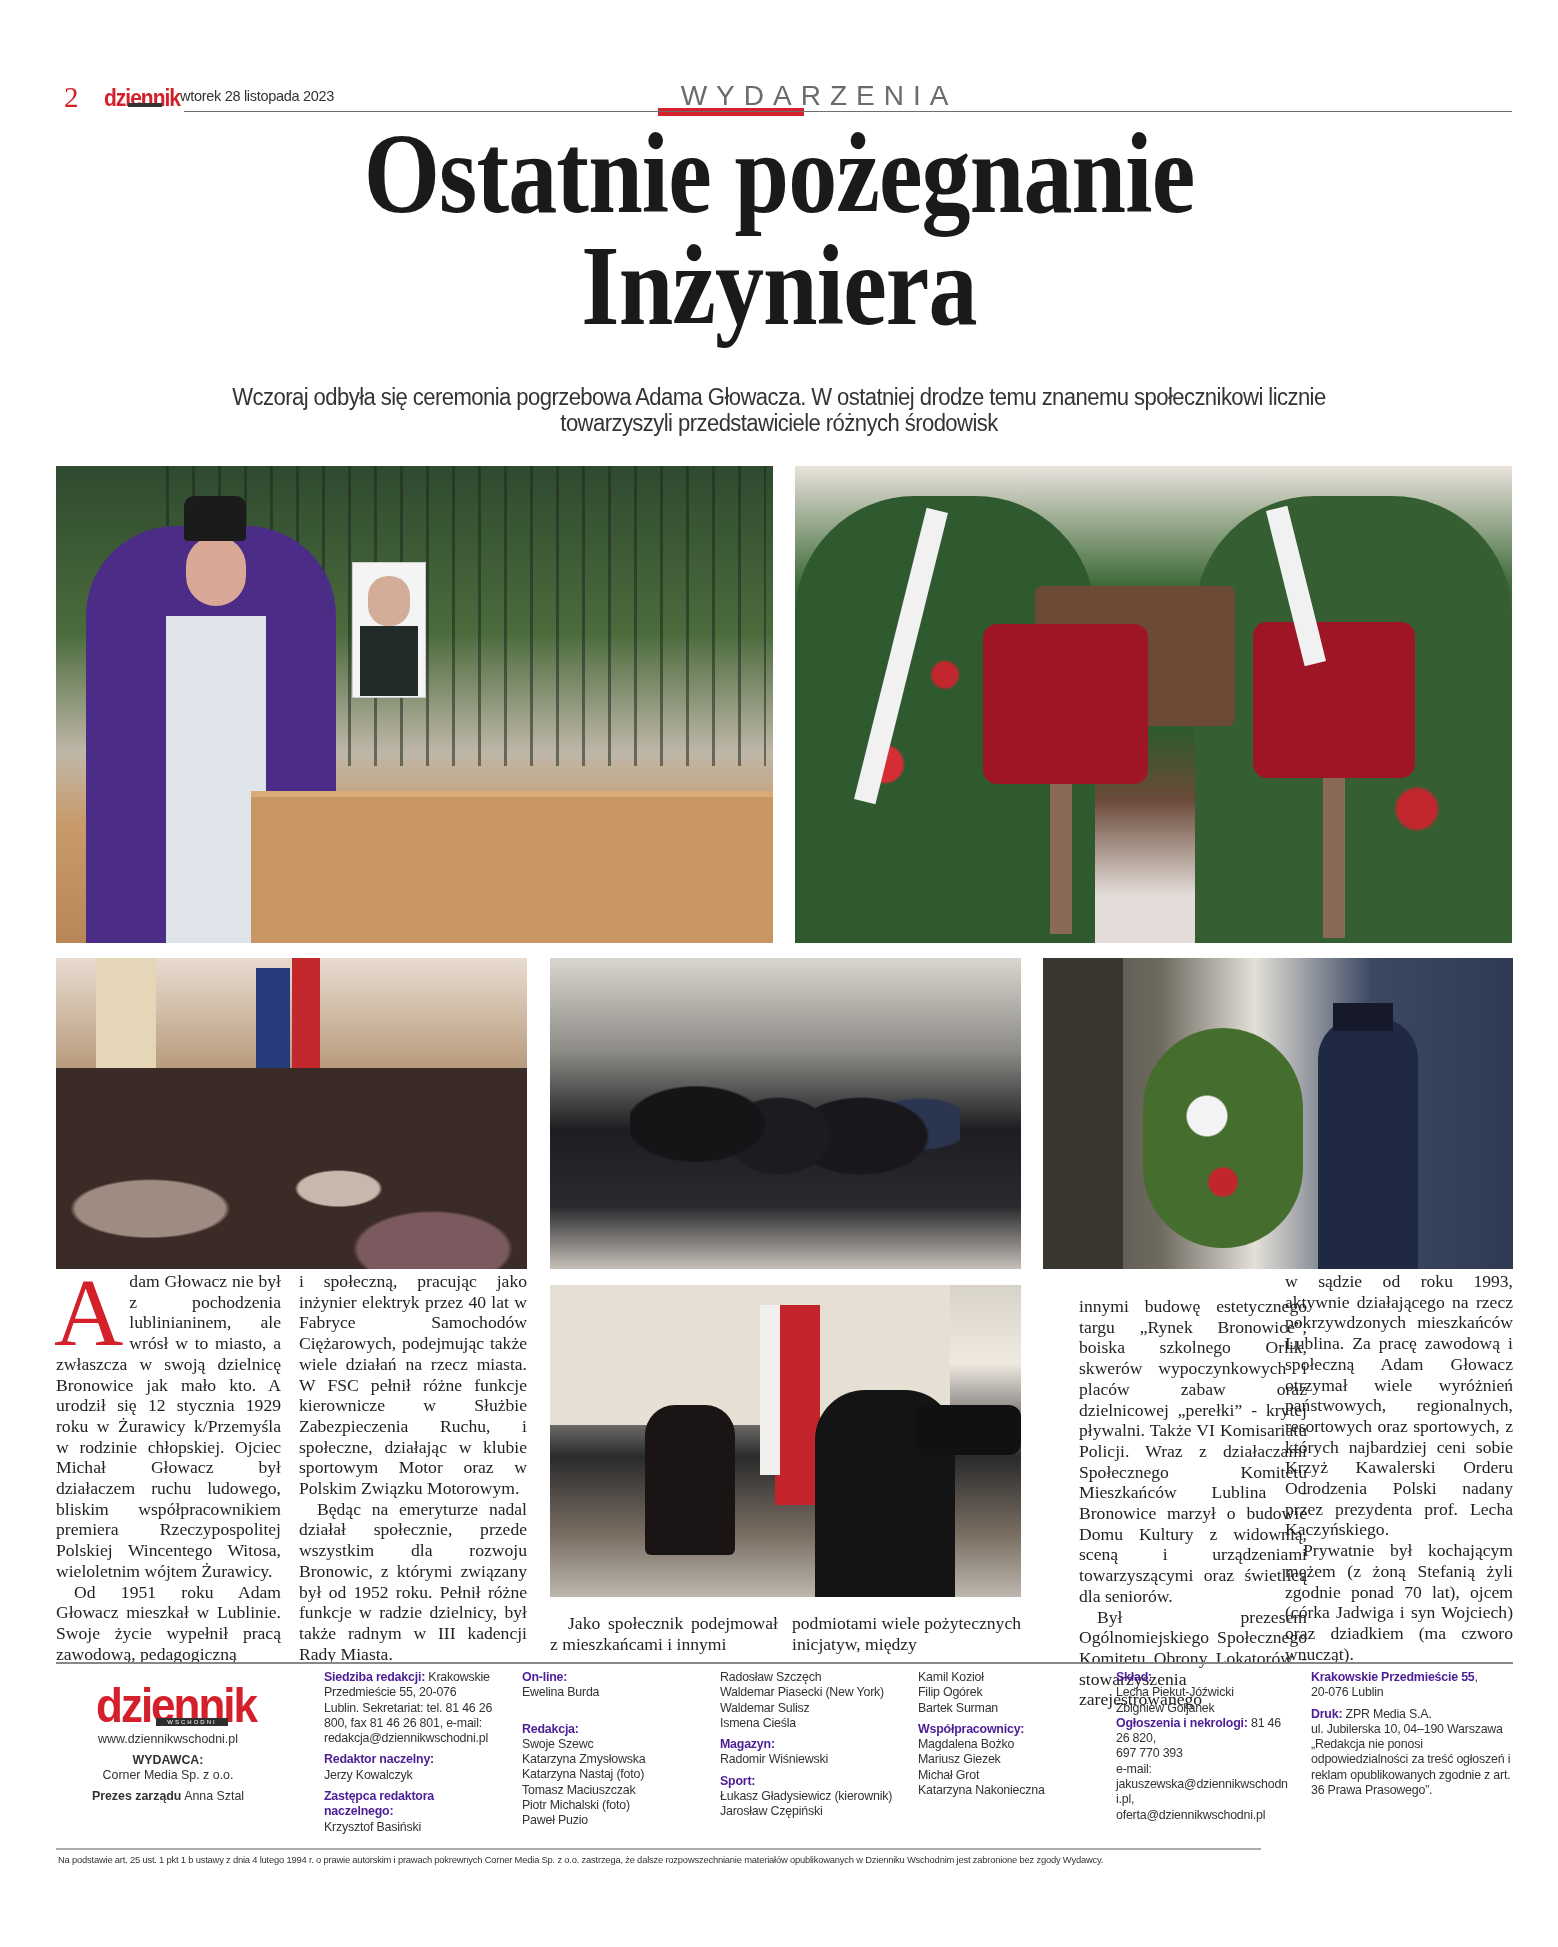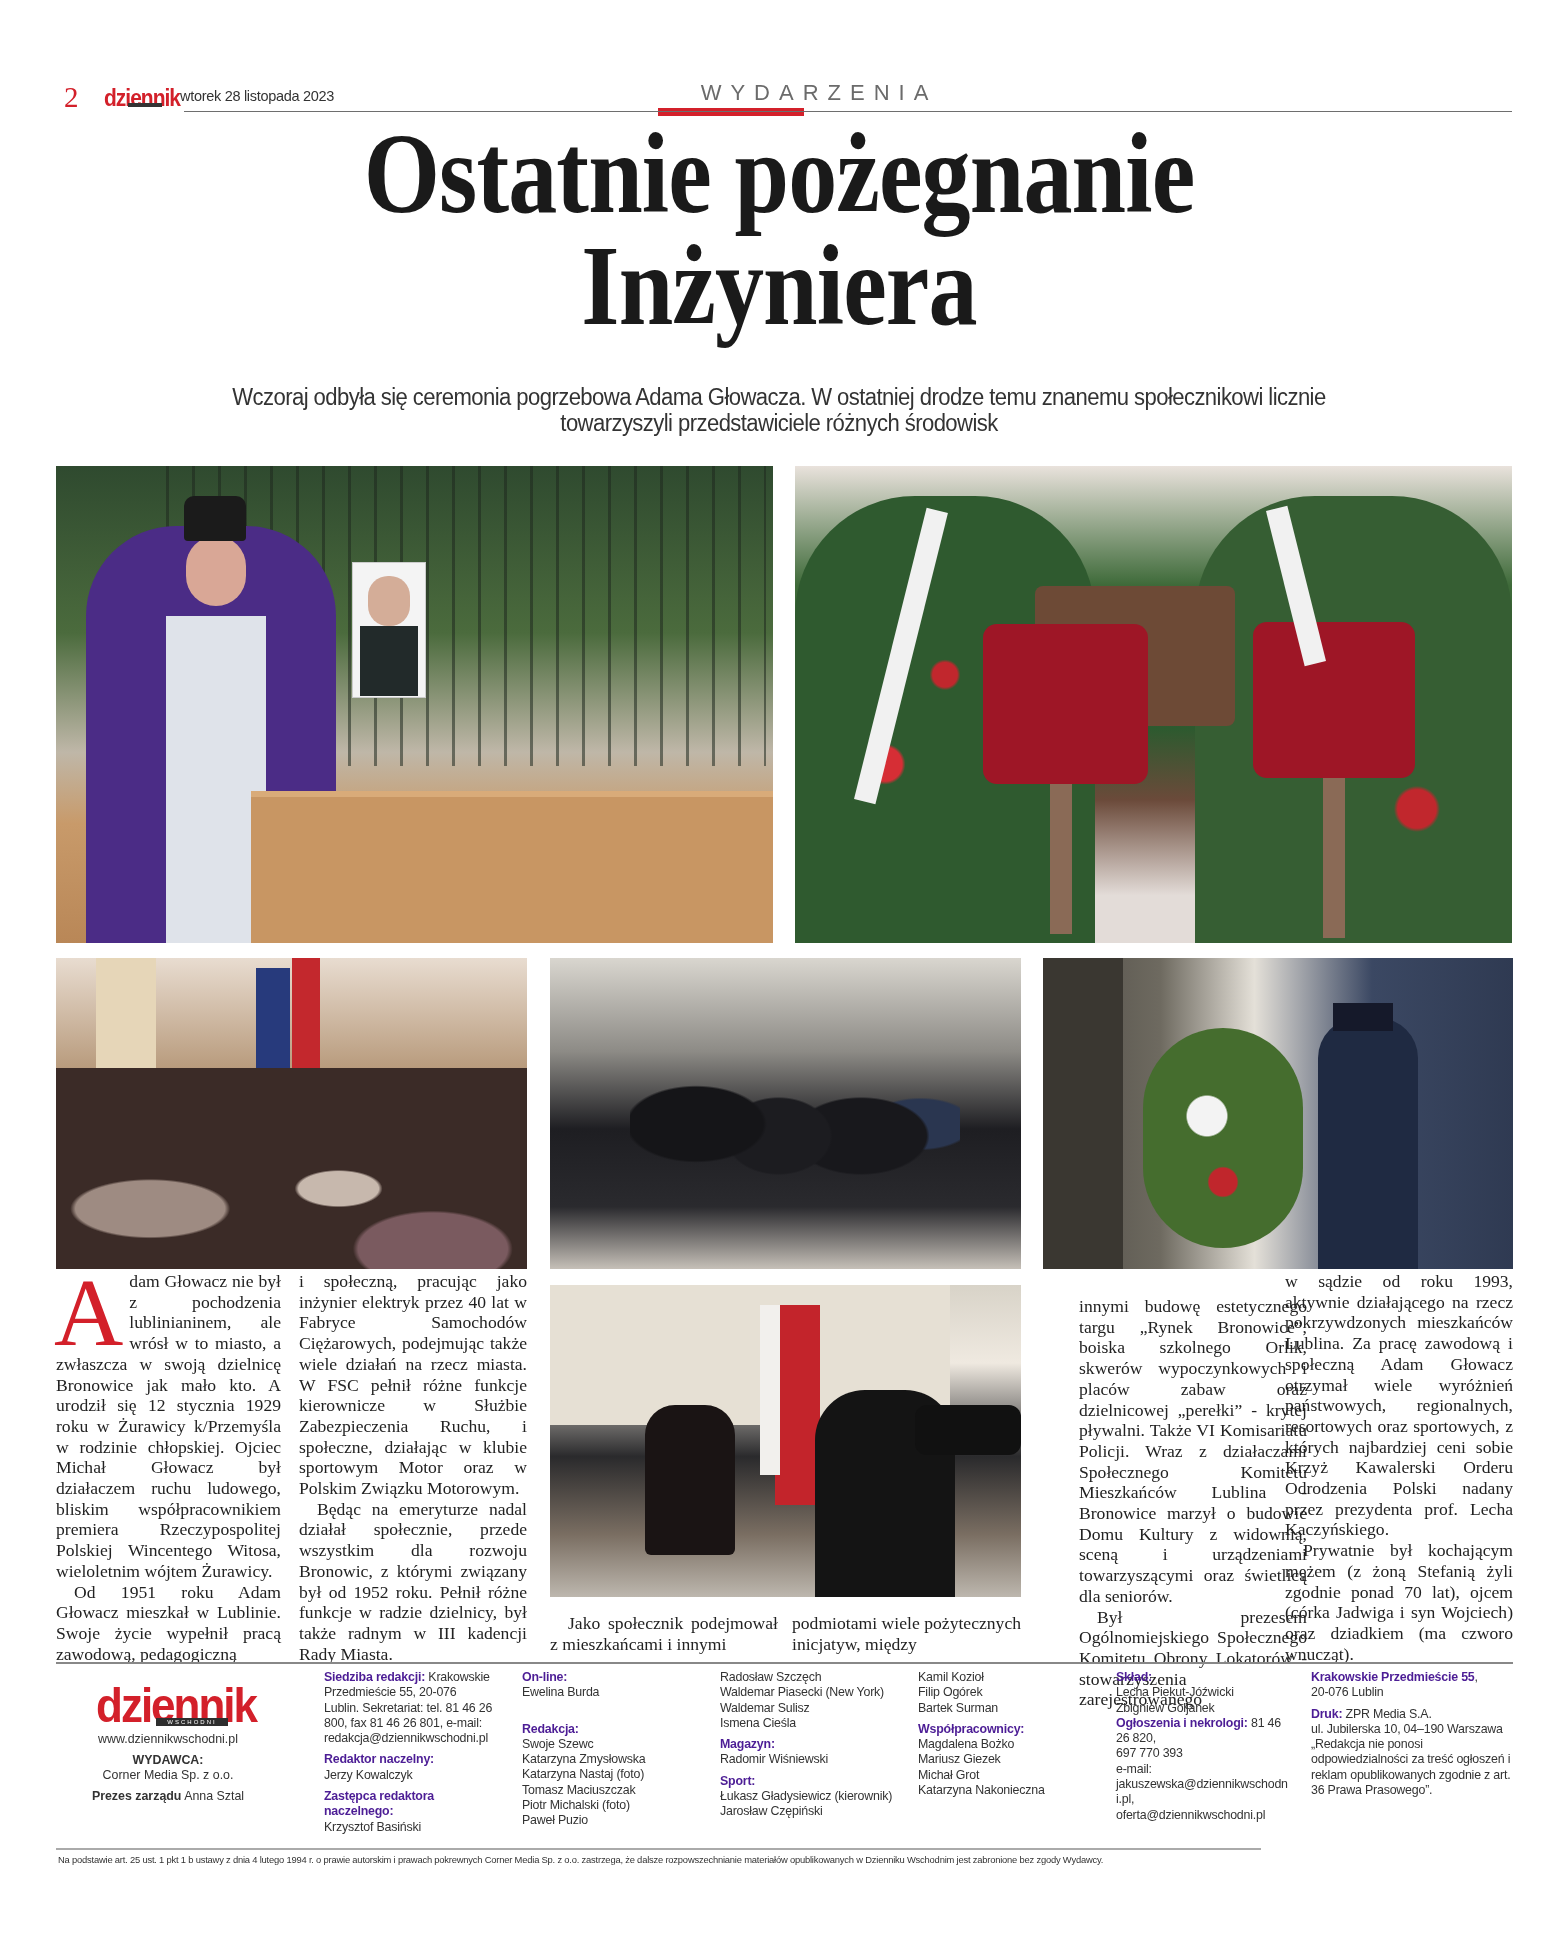--- a/index.html
+++ b/index.html
@@ -7,21 +7,21 @@
   body { position: relative; font-family: "Liberation Serif", serif; color: #1e1e1e; }
 
   
   .topbar { position: absolute; left: 64px; top: 84px; width: 1448px; height: 28px; }
   .topbar .rule { position: absolute; left: 120px; right: 0; top: 27px; height: 1px; background: #6e6e6e; }
   .page-num { position: absolute; left: 0; top: -2px; font-family: "Liberation Serif", serif; font-size: 29px; color: #d3202a; line-height: 30px; }
   .mini-logo { position: absolute; left: 40px; top: 2px; width: 60px; height: 24px; }
   .mini-logo .word { font-family: "Liberation Sans", sans-serif; font-weight: bold; font-size: 21px; color: #d3202a; letter-spacing: -1px; line-height: 20px; transform: scaleY(1.15); transform-origin: top left; display: block; }
   .mini-logo .sub { position: absolute; left: 24px; top: 17px; width: 34px; height: 4px; background: #333; }
   .date { position: absolute; left: 116px; top: 4px; font-family: "Liberation Sans", sans-serif; font-size: 14.5px; color: #333; letter-spacing: -0.3px; }
-  .section { position: absolute; left: 600px; top: -4px; width: 310px; text-align: center; font-family: "Liberation Sans", sans-serif; font-size: 22px; letter-spacing: 9px; color: #6b6b6b; font-weight: normal; }
+  .section { position: absolute; left: 600px; top: -4px; width: 310px; text-align: center; font-family: "Liberation Sans", sans-serif; font-size: 28px; letter-spacing: 9px; color: #6b6b6b; font-weight: normal; }
   .section-bar { position: absolute; left: 594px; top: 24px; width: 146px; height: 8px; background: #d3202a; }
 
   
   .headline { position: absolute; left: 0; top: 118px; width: 1558px; text-align: center; font-family: "Liberation Serif", serif; font-weight: bold; font-size: 114px; line-height: 112px; color: #1a1a1a; letter-spacing: -1px; transform: scaleX(0.86); transform-origin: center top; }
   .lead { position: absolute; left: 70px; top: 384px; width: 1418px; text-align: center; font-family: "Liberation Sans", sans-serif; font-size: 23px; line-height: 26px; color: #333; letter-spacing: -0.6px; transform: scaleX(0.96); }
 
   
   .photo { position: absolute; overflow: hidden; }
   .p1 { left: 56px; top: 466px; width: 717px; height: 477px; background: linear-gradient(180deg, #2f4a2f 0%, #4b6b3d 35%, #bfb7a8 60%, #c89a6a 75%, #b98757 100%); }
   .p2 { left: 795px; top: 466px; width: 717px; height: 477px; background: linear-gradient(180deg, #e9e2dc 0%, #3e6a39 25%, #2d5a2f 55%, #6b4a3a 70%, #e3dcd8 90%); }

